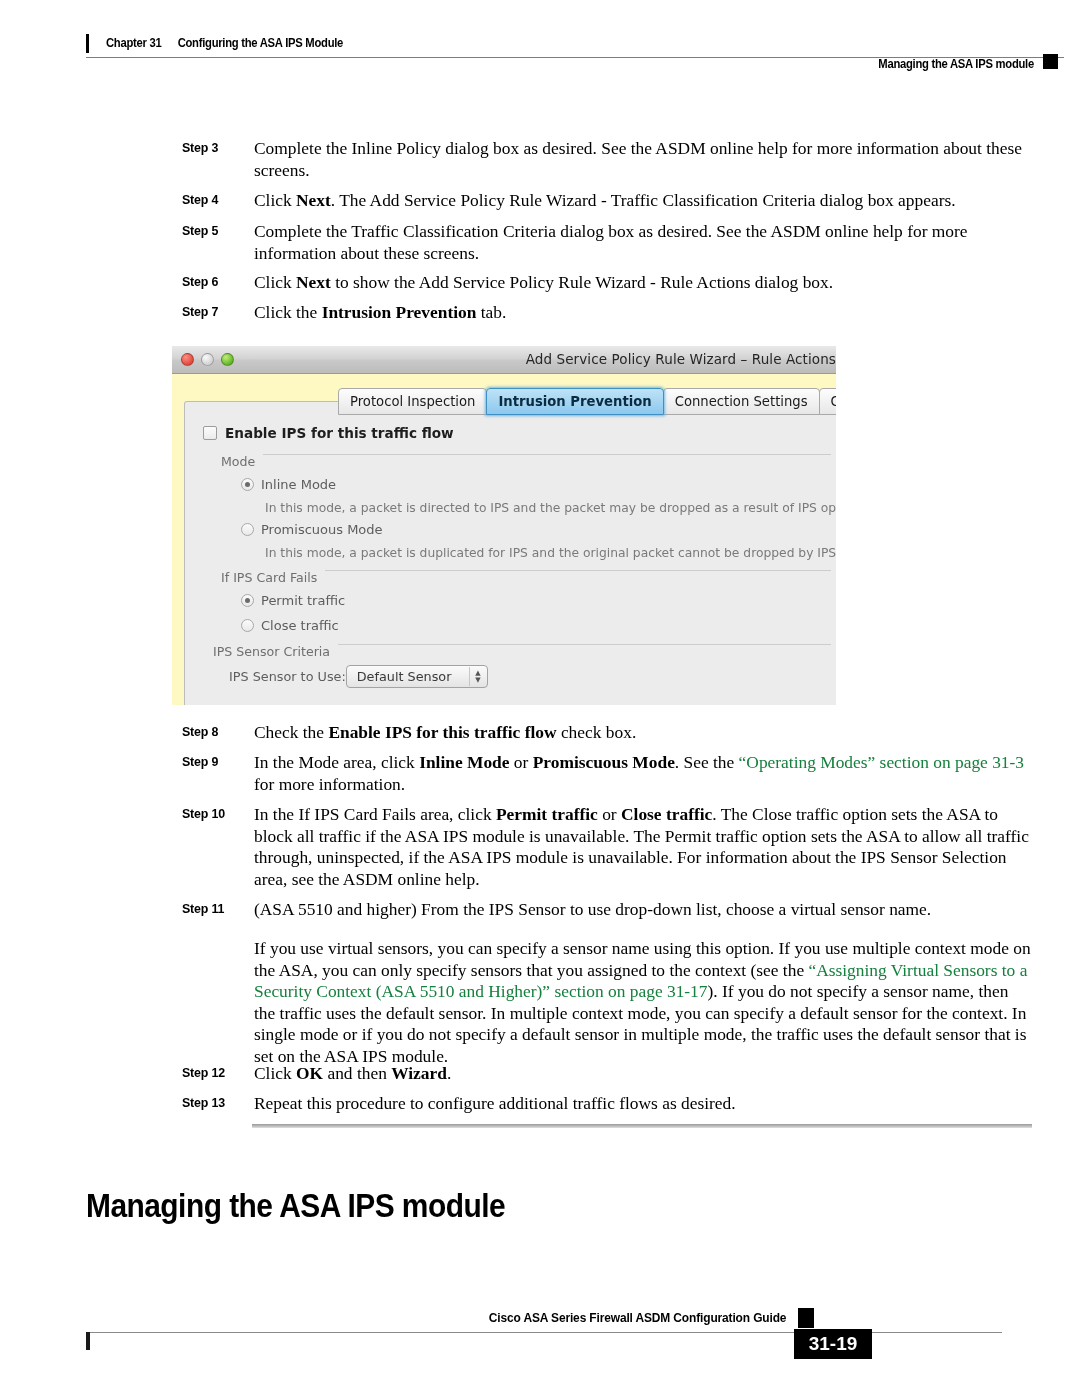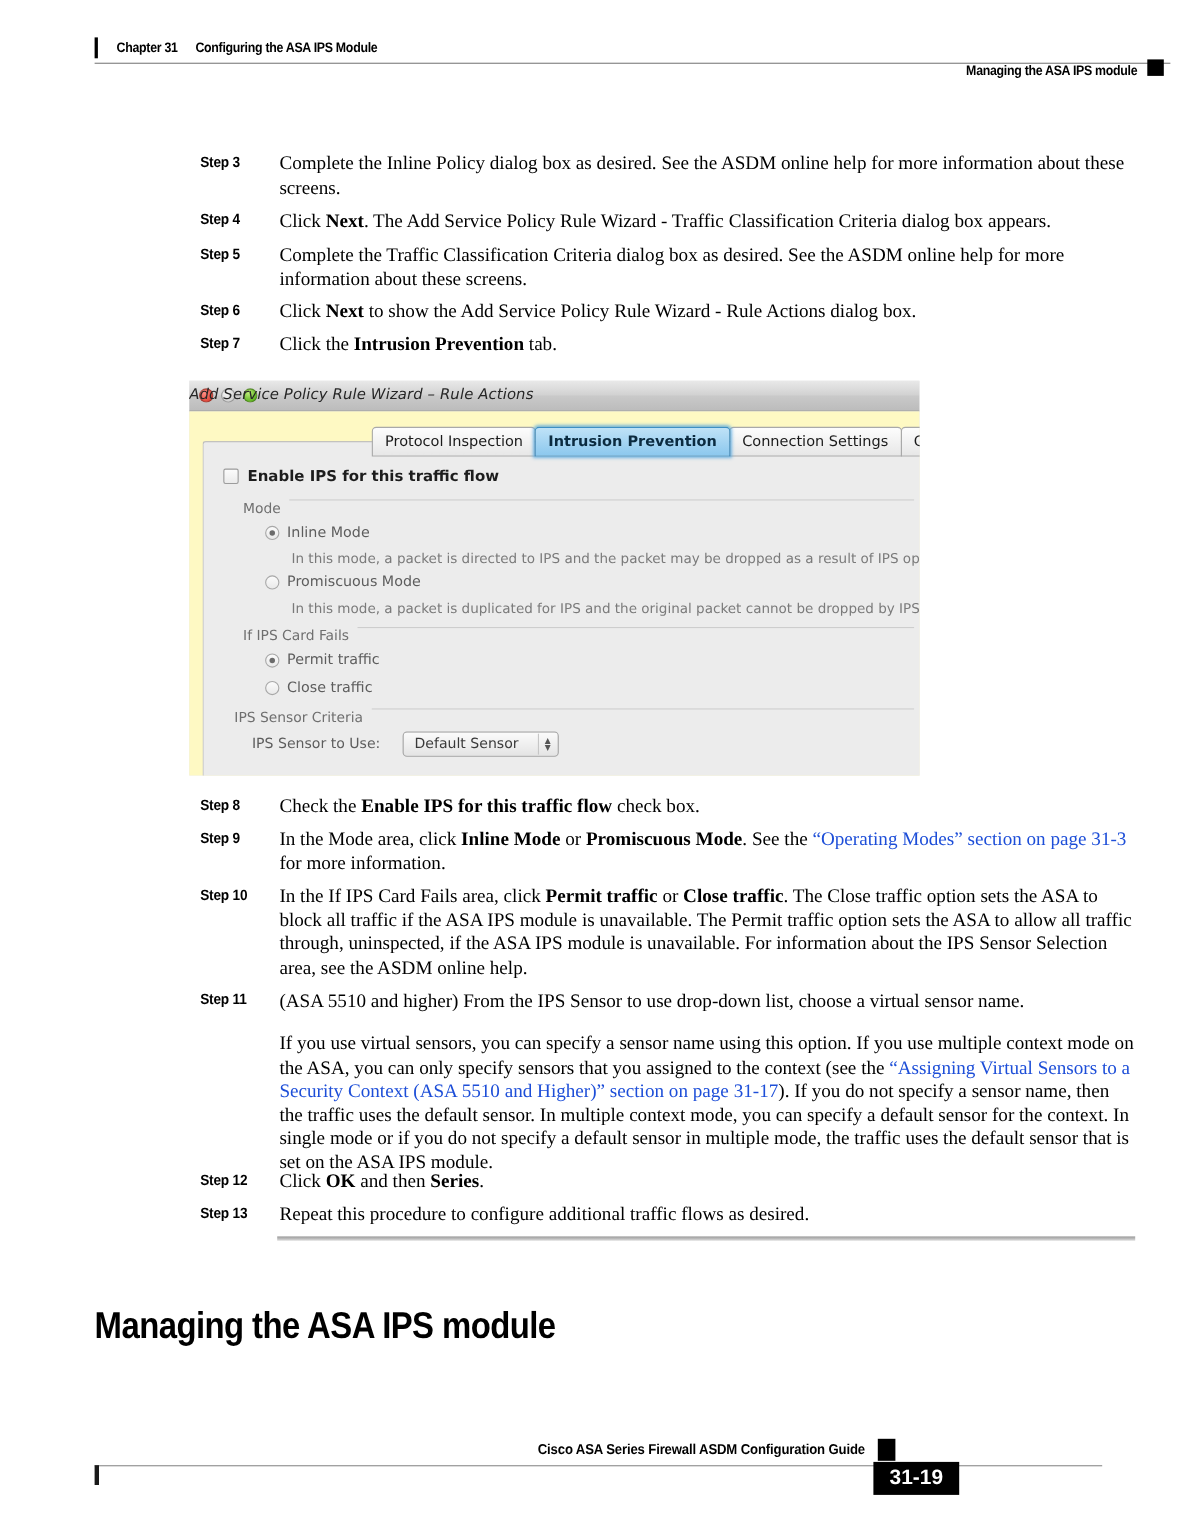--- a/index.html
+++ b/index.html
@@ -92,21 +92,21 @@
     transform-origin: left top;
   }
   .step-body {
     font-family: "Liberation Serif", serif;
     font-size: 17.4px;
     line-height: 21.6px;
     flex: 1;
     text-align: left;
   }
   .step-body b { font-weight: bold; }
-  .lnk { color: #1d4ed8; }
+  .lnk { color: #15803d; }
 
   .para {
     position: absolute;
     left: 254px;
     width: 778px;
     font-family: "Liberation Serif", serif;
     font-size: 17.4px;
     line-height: 21.6px;
   }
 
@@ -138,26 +138,25 @@
     border-radius: 50%;
     border: 1px solid rgba(0,0,0,0.28);
     box-sizing: border-box;
   }
   .light.close  { background: radial-gradient(circle at 35% 30%, #ff8d84, #e04a3d 70%); }
   .light.min    { background: radial-gradient(circle at 35% 30%, #fafafa, #d2d2d2 70%); }
   .light.max    { background: radial-gradient(circle at 35% 30%, #c0ee7a, #62b626 70%); }
   .dlg-title {
     position: absolute;
     left: 0; right: 0; top: 5px;
-    text-align: left;
+    text-align: right;
     font-size: 13.5px;
     color: #262626;
     font-family: "DejaVu Sans", sans-serif;
     letter-spacing: 0.1px;
-    font-style: italic;
   }
 
   .dlg-body {
     position: relative;
     height: 332px;
     background: #fef9c3;
   }
 
   .tabrow {
     position: absolute;
@@ -268,21 +267,21 @@
     font-size: 12.3px;
     color: #7a7a7a;
     white-space: nowrap;
   }
 
   .sensor-row {
     position: absolute;
     left: 44px;
     display: flex;
     align-items: center;
-    gap: 20px;
+    gap: 0;
   }
   .sensor-label {
     font-size: 12.8px;
     color: #5d5d5d;
   }
   .combo {
     display: inline-flex;
     align-items: center;
     height: 21px;
     border: 1px solid #a3a3a3;
@@ -524,21 +523,21 @@
 
   <div class="step-row" style="top:899px">
     <div class="step-label">Step 11</div>
     <div class="step-body">(ASA 5510 and higher) From the IPS Sensor to use drop-down list, choose a virtual sensor name.</div>
   </div>
 
   <div class="para" style="top:938px">If you use virtual sensors, you can specify a sensor name using this option. If you use multiple context mode on the ASA, you can only specify sensors that you assigned to the context (see the <span class="lnk">“Assigning Virtual Sensors to a Security Context (ASA 5510 and Higher)” section on page 31-17</span>). If you do not specify a sensor name, then the traffic uses the default sensor. In multiple context mode, you can specify a default sensor for the context. In single mode or if you do not specify a default sensor in multiple mode, the traffic uses the default sensor that is set on the ASA IPS module.</div>
 
   <div class="step-row" style="top:1063px">
     <div class="step-label">Step 12</div>
-    <div class="step-body">Click <b>OK</b> and then <b>Series</b>.</div>
+    <div class="step-body">Click <b>OK</b> and then <b>Wizard</b>.</div>
   </div>
 
   <div class="step-row" style="top:1093px">
     <div class="step-label">Step 13</div>
     <div class="step-body">Repeat this procedure to configure additional traffic flows as desired.</div>
   </div>
 
   <div class="sec-rule"></div>
 
   <div class="sec-heading">Managing the ASA IPS module</div>

